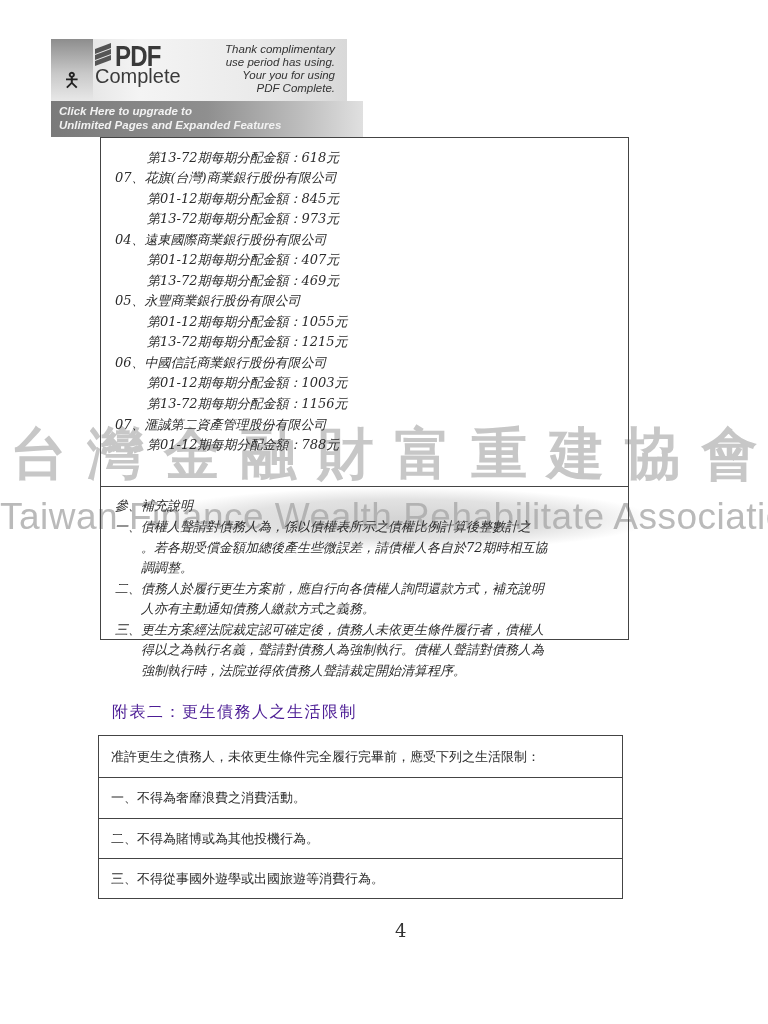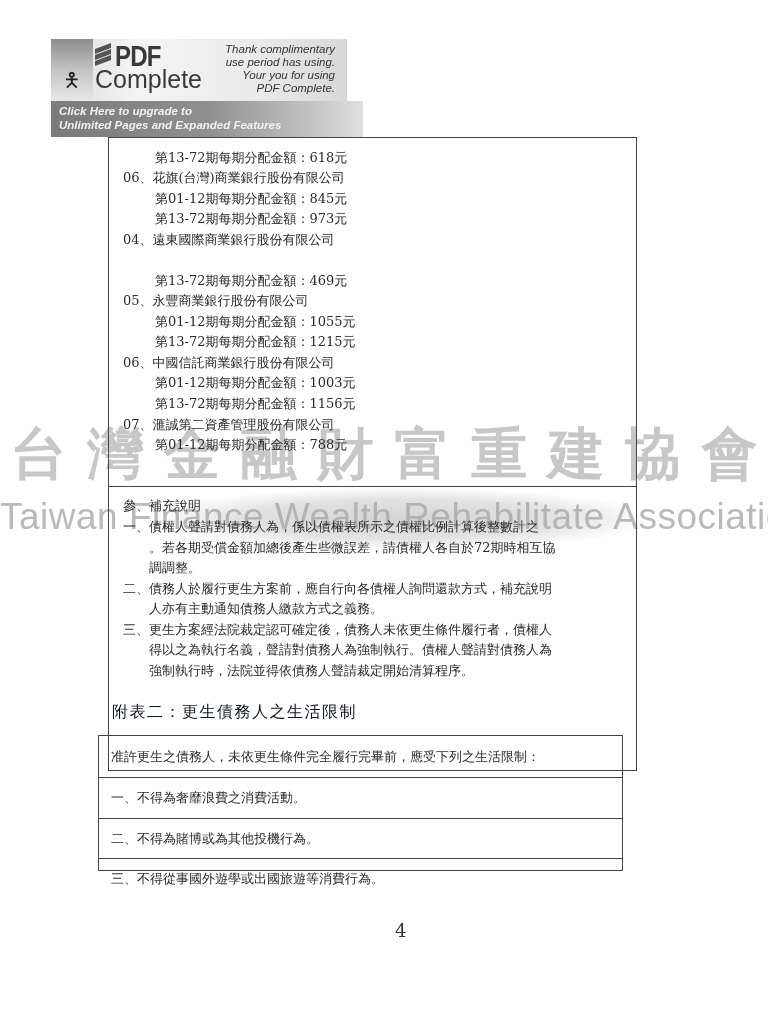--- a/index.html
+++ b/index.html
@@ -11,50 +11,50 @@
   .banner-top { position:absolute; left:0; top:0; width:296px; height:62px;
     background:linear-gradient(90deg,#dcdcdc 0%,#f4f4f4 30%,#eaeaea 70%,#d8d8d8 100%); }
   .banner-sky { position:absolute; left:0; top:0; width:42px; height:62px;
     background:linear-gradient(180deg,#8d8d8d 0%,#c8c8c8 55%,#e8e8e8 100%); }
   .banner-figure { position:absolute; left:12px; top:27px; font-size:20px; color:#222; font-family:"DejaVu Sans",sans-serif; }
   .banner-stack { position:absolute; left:44px; top:5px; width:18px; height:22px; }
   .banner-stack span { position:absolute; left:0; width:16px; height:5px; background:#555; transform:skewY(-20deg); }
   .logo-pdf { position:absolute; left:64px; top:0px; font-family:"Liberation Sans",sans-serif; font-weight:bold;
     font-size:30px; color:#3a3a3a; letter-spacing:-1px; transform:scaleX(0.8); transform-origin:left; }
   .logo-complete { position:absolute; left:44px; top:26px; font-family:"Liberation Sans",sans-serif;
-    font-size:25px; color:#3a3a3a; }
+    font-size:20px; color:#3a3a3a; }
   .banner-msg { position:absolute; right:12px; top:4px; text-align:right; font-family:"Liberation Sans",sans-serif;
     font-style:italic; font-size:11.5px; line-height:13px; color:#333; }
   .banner-bottom { position:absolute; left:0; top:62px; width:312px; height:36px;
     background:linear-gradient(90deg,#7a7a7a 0%,#8f8f8f 50%,#bdbdbd 80%,#e0e0e0 100%); }
   .banner-cta { position:absolute; left:8px; top:3px; font-family:"Liberation Sans",sans-serif; font-style:italic;
     font-weight:bold; font-size:11.5px; line-height:14px; color:#f2f2f2; }
 
   
   .wm-cn { position:absolute; left:0; top:420px; width:768px; height:70px; display:flex; justify-content:space-around;
     align-items:center; font-size:56px; color:#b5b5b5; font-family:"DejaVu Sans",sans-serif; font-weight:bold; opacity:0.75; z-index:1;
     pointer-events:none; }
   .wm-brush { position:absolute; left:150px; top:488px; width:500px; height:62px;
     background:radial-gradient(ellipse at center,#d4d4d4 0%,#e2e2e2 45%,rgba(255,255,255,0) 72%); z-index:0; }
   .wm-en { position:absolute; left:0; top:496px; width:768px; text-align:center; font-family:"Liberation Sans",sans-serif;
     font-size:37px; color:#a9a9a9; letter-spacing:0.5px; z-index:1; opacity:0.8; pointer-events:none; white-space:nowrap; }
 
   
-  .box1 { position:absolute; left:108px; top:137px; width:529px; height:634px; border:1.5px solid #444; box-sizing:border-box; z-index:2; background:transparent; }
+  .box1 { position:absolute; left:100px; top:137px; width:529px; height:503px; border:1.5px solid #444; box-sizing:border-box; z-index:2; background:transparent;font-style:italic; }
   .box1-sec1 { position:absolute; left:0; top:0; width:100%; height:349px; border-bottom:1.5px solid #444; box-sizing:border-box; }
   .line { position:absolute; font-size:13px; white-space:nowrap; color:#2b2b2b; }
   .creditor { left:14px; }
   .amount { left:46px; }
 
   .sec2 { position:absolute; left:0; top:349px; width:100%; }
   .p { position:absolute; font-size:13px; color:#2b2b2b; line-height:20.5px; }
 
-  .title2 { position:absolute; left:112px; top:702px; font-size:16px; color:#0f172a; letter-spacing:1.5px; z-index:2; }
+  .title2 { position:absolute; left:112px; top:702px; font-size:16px; color:#4c1d95; letter-spacing:1.5px; z-index:2; }
 
-  .box2 { position:absolute; left:98px; top:735px; width:525px; height:136px; border:1.5px solid #444; box-sizing:border-box; z-index:2; }
+  .box2 { position:absolute; left:98px; top:735px; width:525px; height:164px; border:1.5px solid #444; box-sizing:border-box; z-index:2; }
   .row { position:absolute; left:0; width:100%; border-bottom:1.5px solid #444; box-sizing:border-box; font-size:13px; padding-left:12px; display:flex; align-items:center; color:#2b2b2b; }
   .row:last-child { border-bottom:none; }
 
   .page-num { position:absolute; left:395px; top:920px; font-size:18px; color:#333; }
 </style>
 </head>
 <body>
 
 <div class="banner">
   <div class="banner-top">
@@ -94,25 +94,26 @@
   <span>建</span>
   <span>協</span>
   <span>會</span>
 </div>
 <div class="wm-en">Taiwan Finance Wealth Rehabilitate Association</div>
 
 <div class="box1">
   <div class="box1-sec1">
     <div class="line amount" style="top:11px">第13-72期每期分配金額：618元</div>
 
-    <div class="line creditor" style="top:31px">06、花旗(台灣)商業銀行股份有限公司</div>
+    <div class="line creditor" style="top:31px">07、花旗(台灣)商業銀行股份有限公司</div>
     <div class="line amount" style="top:52px">第01-12期每期分配金額：845元</div>
     <div class="line amount" style="top:72px">第13-72期每期分配金額：973元</div>
 
     <div class="line creditor" style="top:93px">04、遠東國際商業銀行股份有限公司</div>
+    <div class="line amount" style="top:113px">第01-12期每期分配金額：407元</div>
     <div class="line amount" style="top:134px">第13-72期每期分配金額：469元</div>
 
     <div class="line creditor" style="top:154px">05、永豐商業銀行股份有限公司</div>
     <div class="line amount" style="top:175px">第01-12期每期分配金額：1055元</div>
     <div class="line amount" style="top:195px">第13-72期每期分配金額：1215元</div>
 
     <div class="line creditor" style="top:216px">06、中國信託商業銀行股份有限公司</div>
     <div class="line amount" style="top:236px">第01-12期每期分配金額：1003元</div>
     <div class="line amount" style="top:257px">第13-72期每期分配金額：1156元</div>
 

